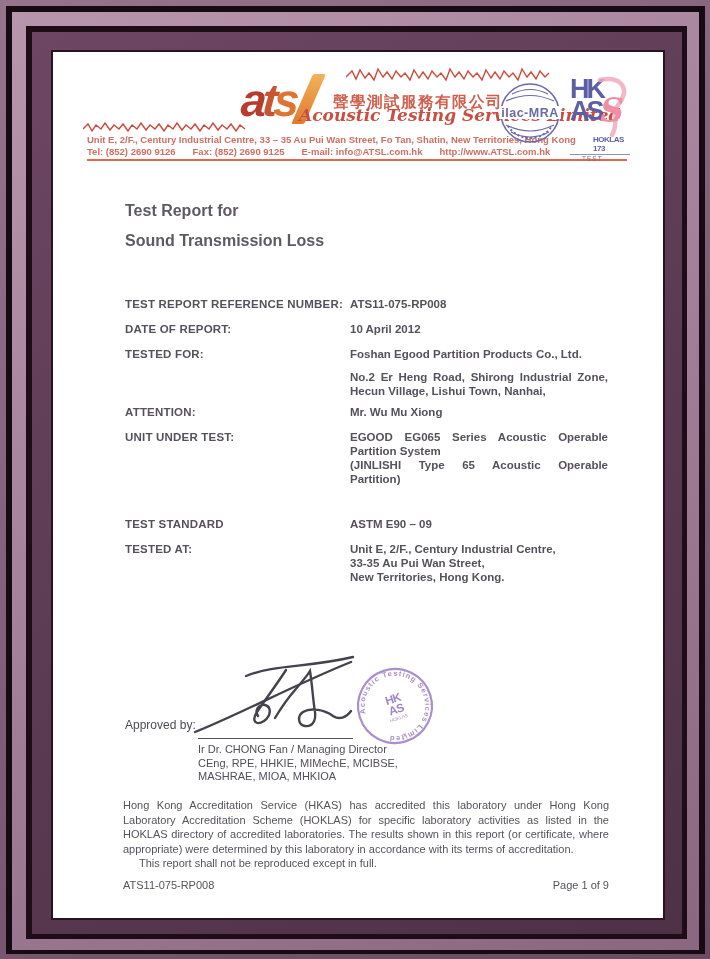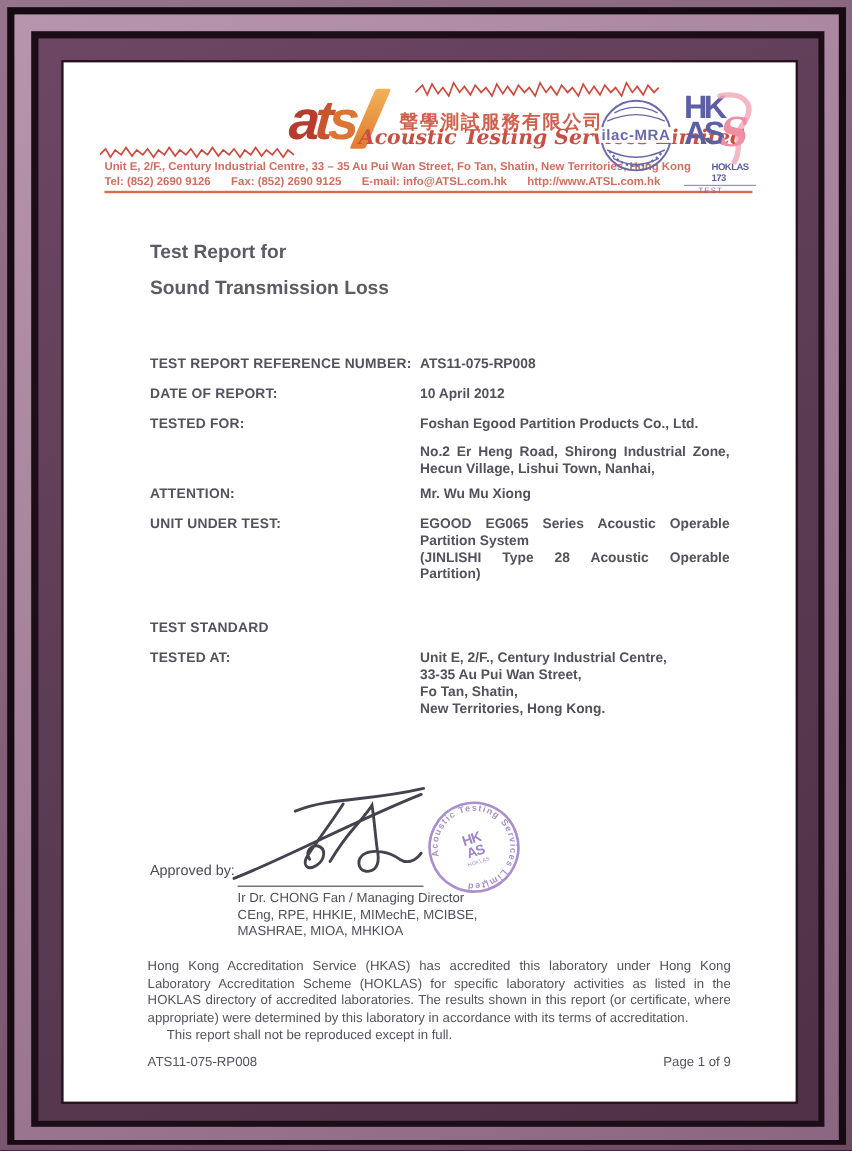--- a/index.html
+++ b/index.html
@@ -182,33 +182,35 @@
           <div class="field-label">ATTENTION:</div>
           <div class="field-value">
             <div class="value-line">Mr. Wu Mu Xiong</div>
           </div>
         </div>
         <div class="field-row">
           <div class="field-label">UNIT UNDER TEST:</div>
           <div class="field-value">
             <div class="value-line">EGOOD EG065 Series Acoustic Operable</div>
             <div class="value-line">Partition System</div>
-            <div class="value-line">(JINLISHI Type 28 Acoustic Operable</div>
+            <div class="value-line">(JINLISHI Type 65 Acoustic Operable</div>
             <div class="value-line">Partition)</div>
           </div>
         </div>
         <div class="field-row">
           <div class="field-label">TEST STANDARD</div>
+          <div class="field-value">
+            <div class="value-line">ASTM E90 – 09</div>
+          </div>
         </div>
         <div class="field-row">
           <div class="field-label">TESTED AT:</div>
           <div class="field-value">
             <div class="value-line">Unit E, 2/F., Century Industrial Centre,</div>
             <div class="value-line">33-35 Au Pui Wan Street,</div>
-            <div class="value-line">Fo Tan, Shatin,</div>
             <div class="value-line">New Territories, Hong Kong.</div>
           </div>
         </div>
       </div>
 
     <div class="approved-label">Approved by:</div>
 
     <svg class="signature" width="170" height="90" viewBox="0 0 170 90">
       <g fill="none" stroke="#44424c" stroke-width="2.4" stroke-linecap="round">
         <path d="M4,82 C45,66 105,34 160,12"></path>

